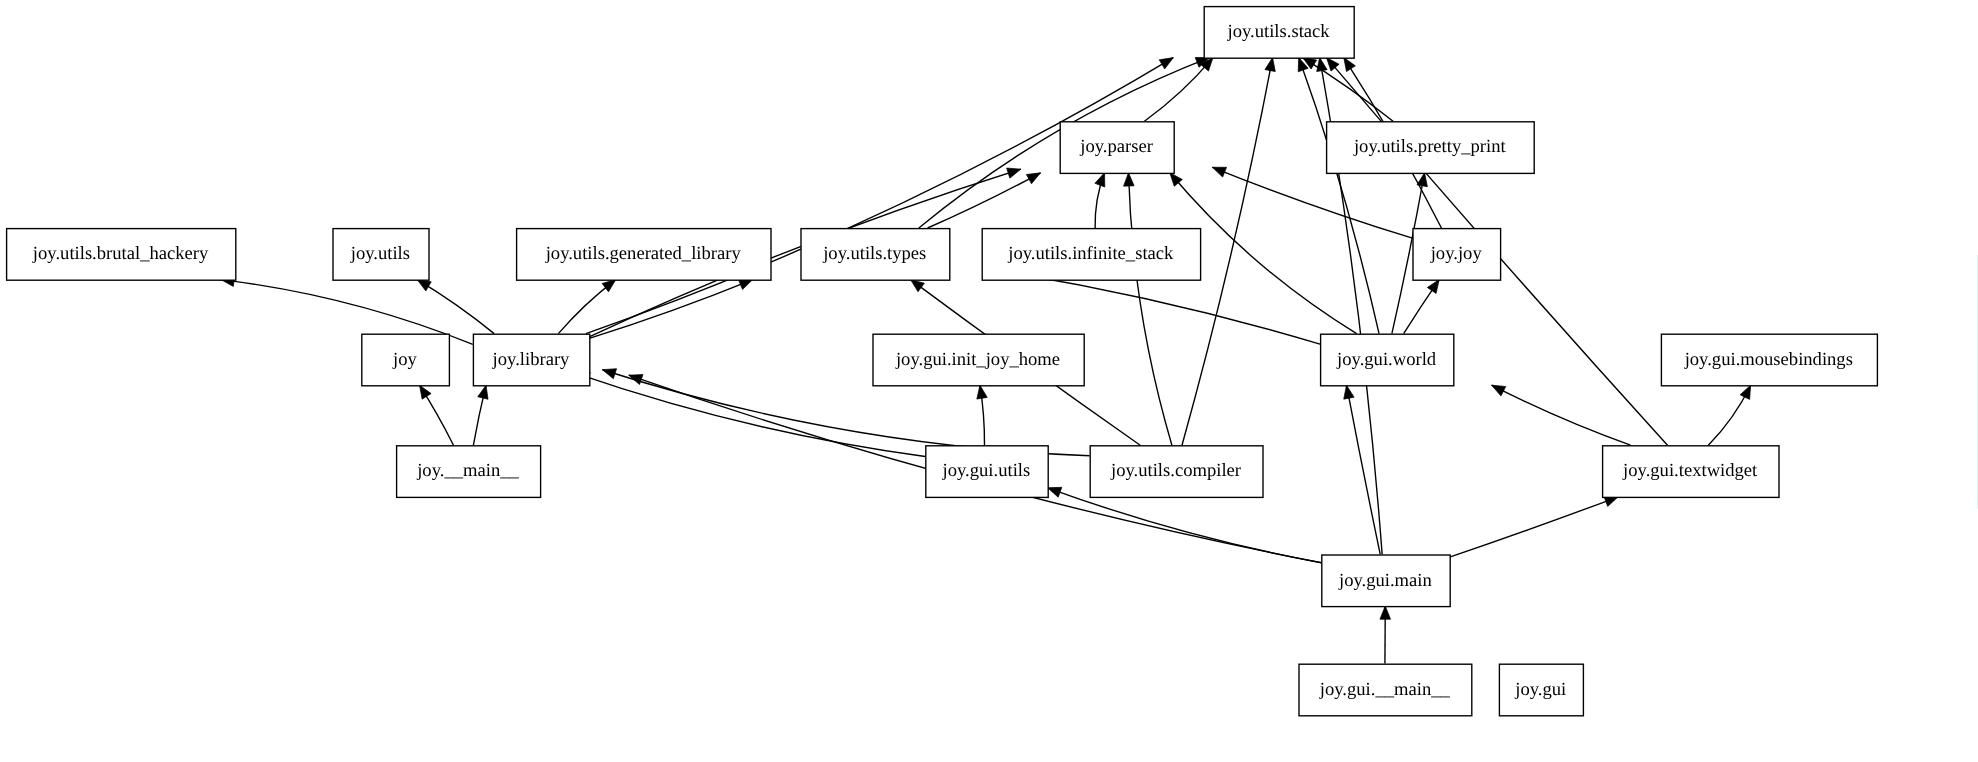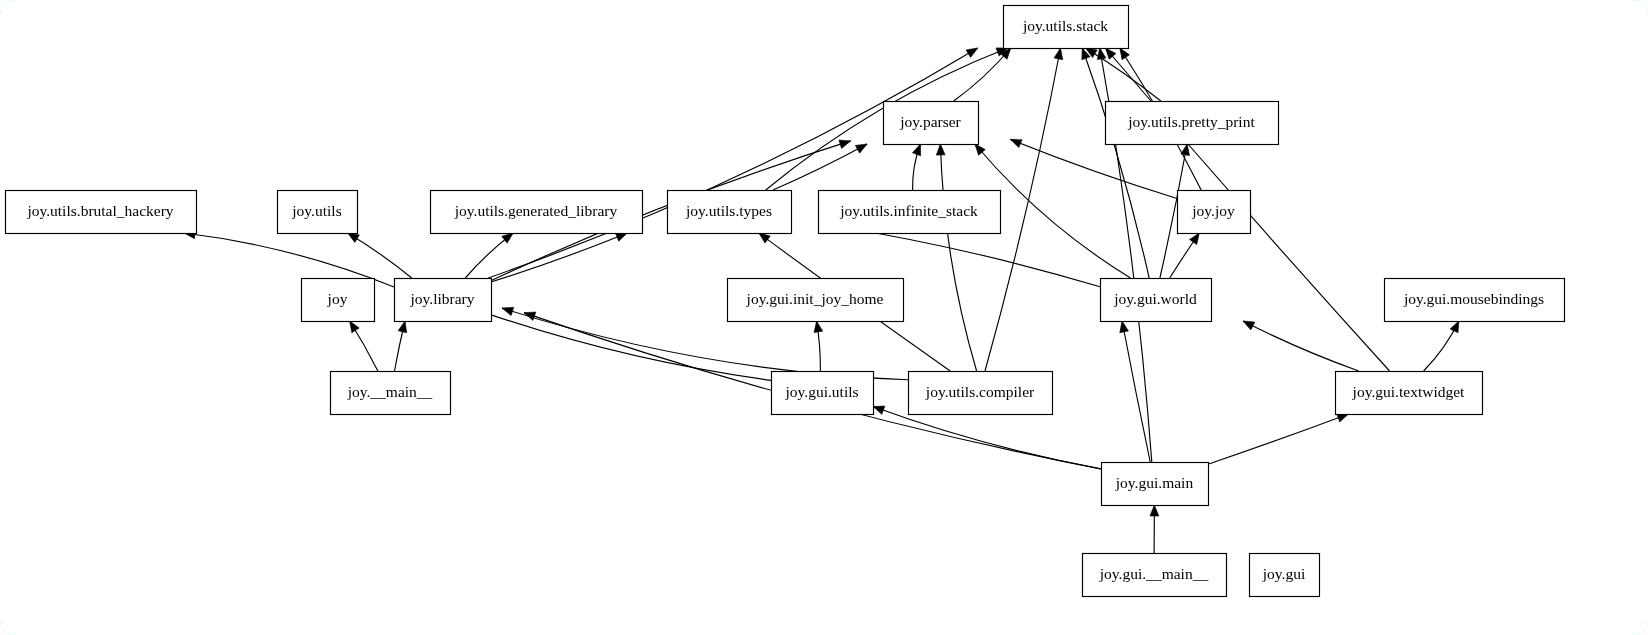--- a/index.html
+++ b/index.html
@@ -6,21 +6,20 @@
     margin: 0;
     padding: 0;
     background: #ffffff;
   }
   #canvas-wrap {
     position: relative;
     width: 1648px;
     height: 635px;
     background: #5eead4;
     overflow: hidden;
-    border-radius: 15px;
   }
   svg#graph {
     display: block;
     width: 1648px;
     height: 635px;
     background: #ffffff;
   }
   .node-rect {
     fill: #ffffff;
     stroke: #000000;

